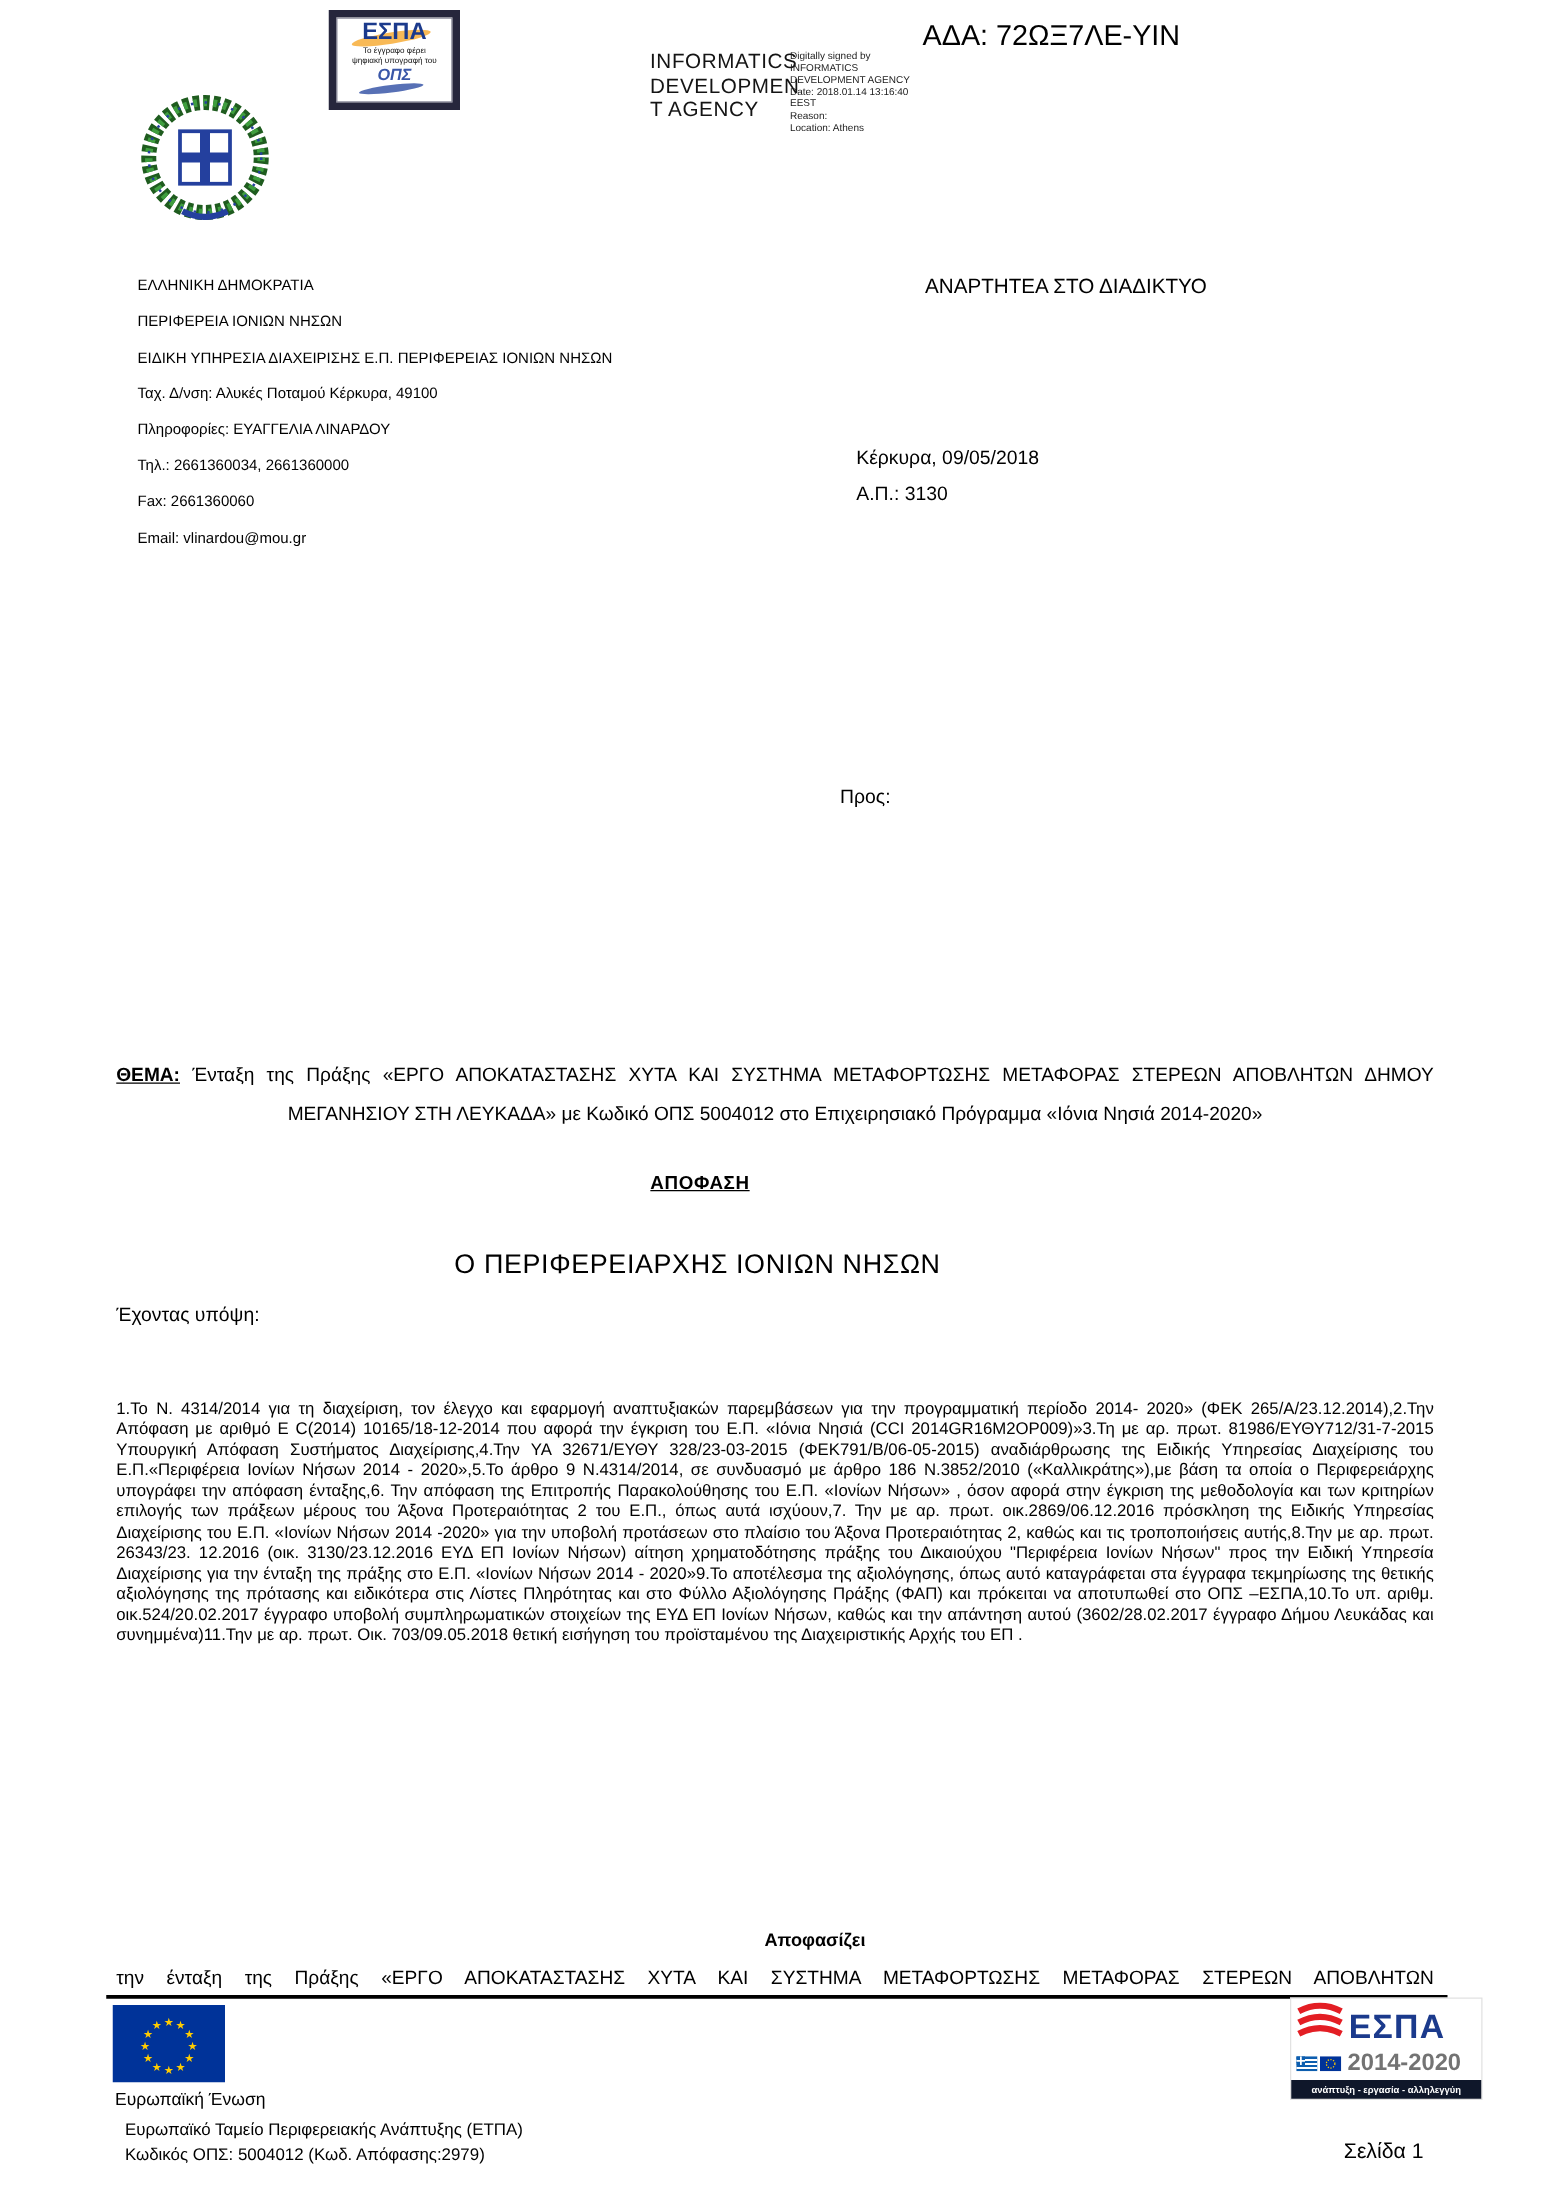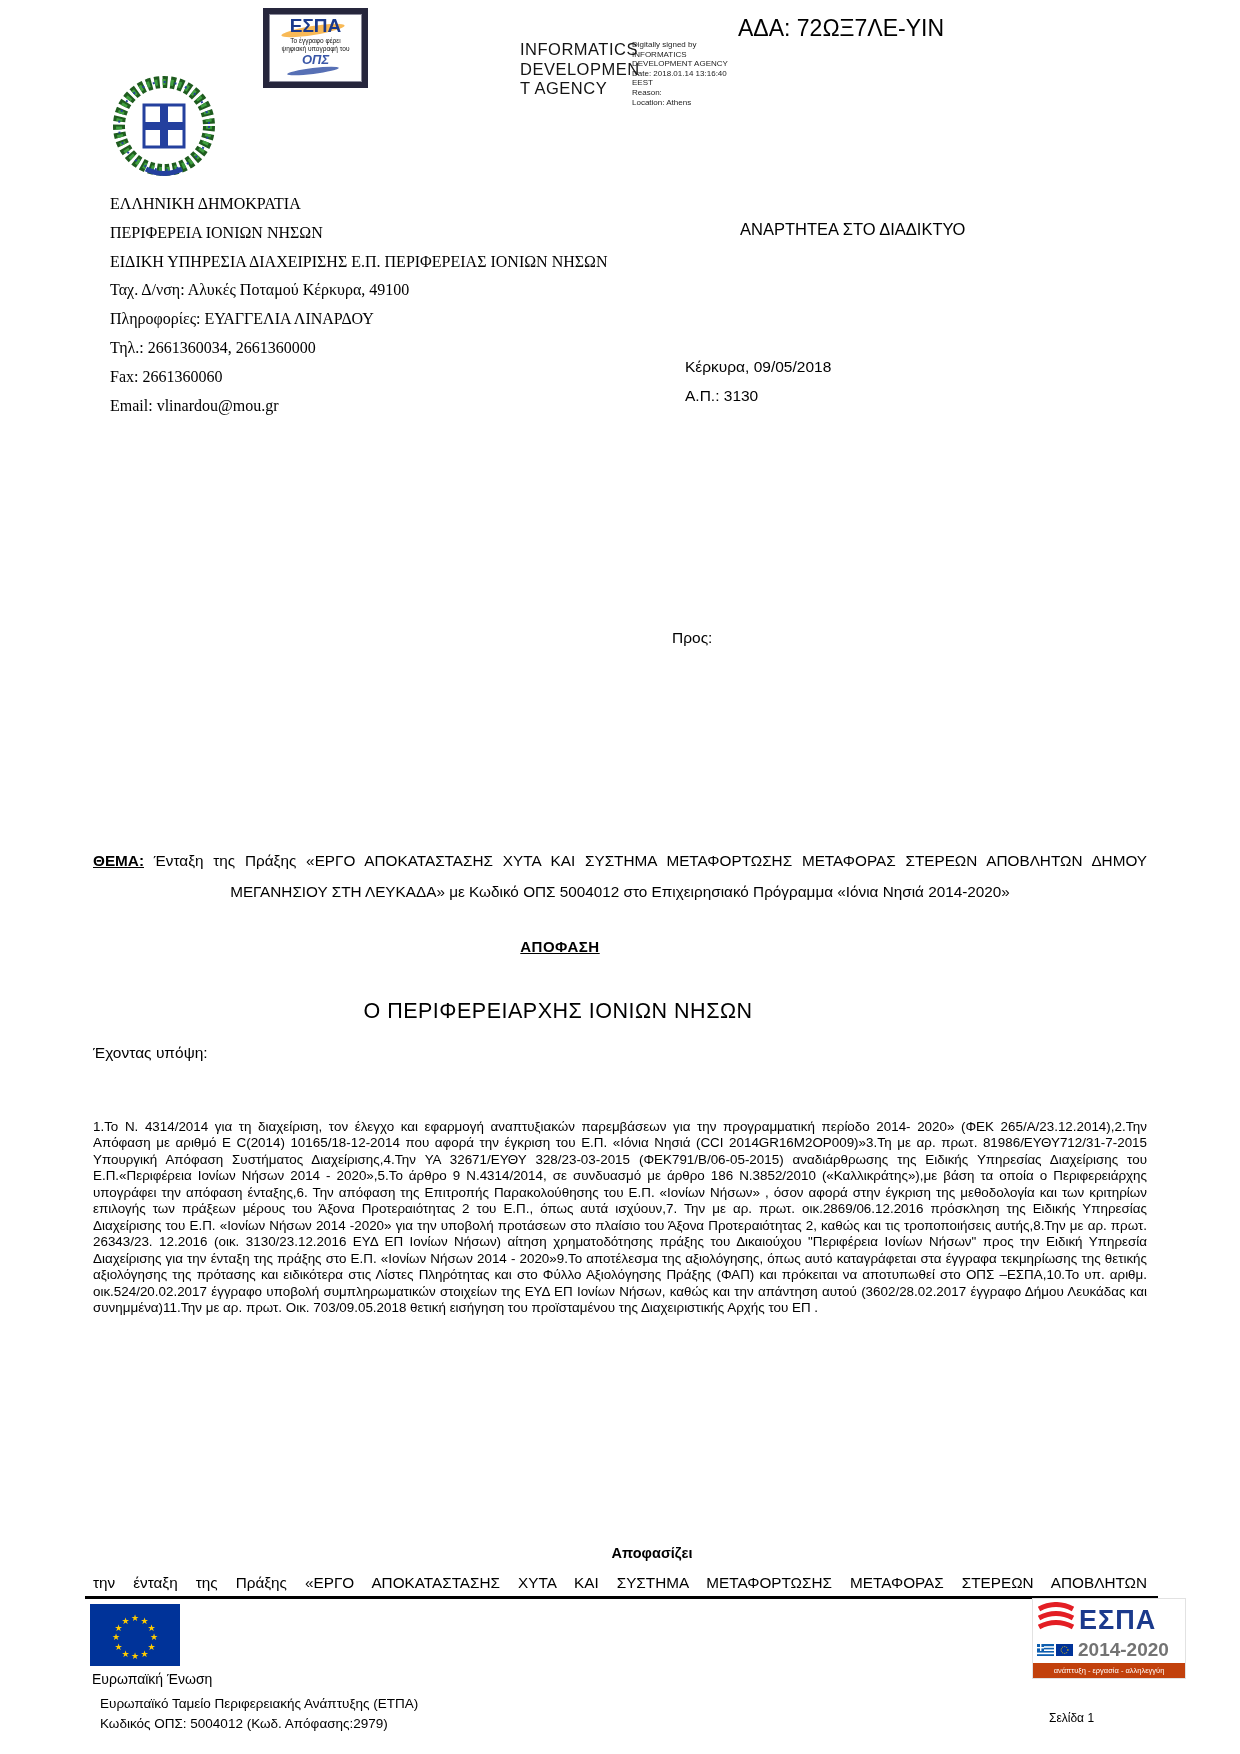--- a/index.html
+++ b/index.html
@@ -20,21 +20,21 @@
   .stamp-ops{position:relative;color:#3a57a8;font-weight:bold;font-size:13px;font-style:italic;z-index:1;}
   .stamp-swoosh-blue{position:absolute;left:18px;bottom:8px;width:52px;height:6px;background:#3a57a8;
     border-radius:50%;transform:rotate(-7deg);opacity:.85;z-index:0;}
 
   .sig-large{left:520px;top:40px;font-size:16.5px;line-height:19.5px;letter-spacing:.5px;color:#141414;}
   .sig-small{left:632px;top:40px;font-size:8px;line-height:9.6px;color:#1c1c1c;}
 
   .ada{left:738px;top:15px;font-size:23px;}
 
   .anartitea{left:740px;top:196px;width:300px;font-size:16.5px;margin-top:24px;}
-  .org-block{left:110px;top:190px;font-size:16px;line-height:28.8px;font-family:Liberation Serif, serif;}
+  .org-block{left:110px;top:214px;font-size:12px;line-height:28.8px;}
   .date-block{left:685px;top:352px;font-size:15.5px;line-height:29px;}
   .recipient{left:672px;top:624px;font-size:15.5px;line-height:28.5px;}
 
   .subject{left:93px;top:846px;width:1054px;font-size:15.3px;line-height:30.5px;
     text-align:justify;text-align-last:center;}
   .subject-label{font-weight:bold;text-decoration:underline;}
 
   .apofasi{left:0;top:938px;width:1120px;text-align:center;font-weight:bold;
     text-decoration:underline;font-size:15px;letter-spacing:.5px;}
   .authority{left:0;top:999px;width:1116px;text-align:center;font-size:21.5px;letter-spacing:.5px;}
@@ -50,25 +50,25 @@
   .eu-flag{left:90px;top:1604px;}
   .eu-label{left:92px;top:1671px;font-size:14px;}
   .erdf{left:100px;top:1696px;font-size:13.5px;}
   .ops-code{left:100px;top:1716px;font-size:13.5px;}
 
   .espa-logo{left:1032px;top:1598px;width:152px;background:#fff;border:1px solid #e2e2e2;}
   .espa-logo-top{display:flex;align-items:center;padding:3px 4px 0 4px;}
   .espa-logo-title{color:#1b3a8c;font-weight:bold;font-size:27px;line-height:30px;margin-left:4px;letter-spacing:1px;}
   .espa-logo-mid{display:flex;align-items:center;padding:1px 4px 2px 4px;}
   .espa-logo-years{color:#737373;font-weight:bold;font-size:19px;line-height:22px;margin-left:5px;}
-  .espa-logo-banner{background:#c2410c;color:#fff;font-size:7.5px;text-align:center;
-    padding:3px 1px;font-weight:normal;}
+  .espa-logo-banner{background:#0f172a;color:#fff;font-size:7.5px;text-align:center;
+    padding:3px 1px;font-weight:bold;}
   .mini-flags{display:flex;gap:2px;}
 
-  .page-num{left:1049px;top:1711px;font-size:12px;}
+  .page-num{left:1075px;top:1711px;font-size:17px;}
 </style>
 </head>
 <body>
 
 <div class="abs stamp">
   <div class="stamp-swoosh-orange"></div>
   <div class="stamp-swoosh-blue"></div>
   <div class="stamp-espa">ΕΣΠΑ</div>
   <div class="stamp-sub pre">Το έγγραφο φέρει
 ψηφιακή υπογραφή του</div>

